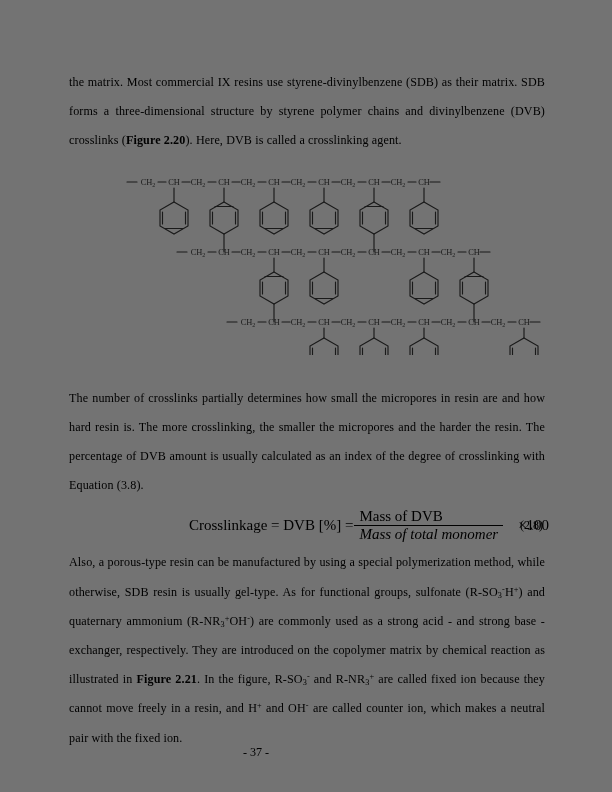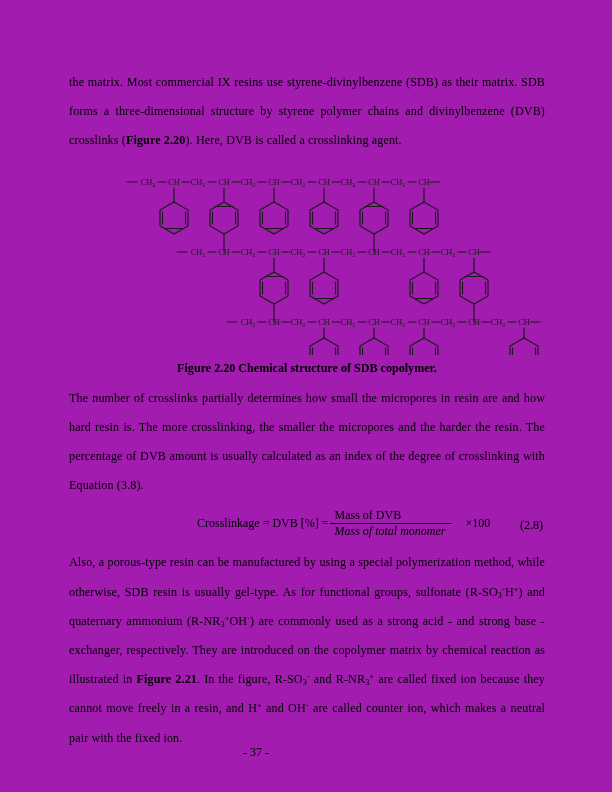--- a/index.html
+++ b/index.html
@@ -13,21 +13,21 @@
     position: relative;
     font-family: "Liberation Serif", "DejaVu Serif", serif;
     color: #000000;
     overflow: hidden;
   }
   .page {
     position: absolute;
     left: 0; top: 0;
     width: 612px;
     height: 792px;
-    background: #a21caf;
+    background: #737373;
   }
   .content {
     position: absolute;
     left: 69px;
     top: 68px;
     width: 476px;
   }
   p.body-text {
     font-size: 12.1px;
     line-height: 29.2px;
@@ -56,25 +56,25 @@
 
   
   .equation-block {
     position: relative;
     width: 476px;
     height: 42px;
     margin-top: 6px;
   }
   .eq-inner {
     position: absolute;
-    left: 128px;
+    left: 120px;
     top: 2px;
     display: flex;
     align-items: center;
-    font-size: 12px;
+    font-size: 15px;
   }
   .eq-lhs { white-space: nowrap; }
   .frac {
     display: inline-flex;
     flex-direction: column;
     vertical-align: middle;
     margin: 0 1px;
   }
   .frac .num {
     padding: 0 5px 0px 5px;
@@ -317,21 +317,20 @@
           <text x="279" y="155">CH<tspan font-size="6" dy="2">2</tspan></text>
           <text x="305" y="155">CH</text>
           <text x="329" y="155">CH<tspan font-size="6" dy="2">2</tspan></text>
           <text x="355" y="155">CH</text>
           <text x="379" y="155">CH<tspan font-size="6" dy="2">2</tspan></text>
           <text x="405" y="155">CH</text>
           <text x="429" y="155">CH<tspan font-size="6" dy="2">2</tspan></text>
           <text x="455" y="155">CH</text>
         </g>
       </svg>
-      <div class="figure-caption">Figure 2.20 Chemical structure of SDB copolymer.</div>
     </div>
 
     <div class="para-gap"></div>
 
     <p class="body-text">The number of crosslinks partially determines how small the micropores in resin are and how hard resin is. The more crosslinking, the smaller the micropores and the harder the resin. The percentage of DVB amount is usually calculated as an index of the degree of crosslinking with Equation (3.8).</p>
 
     <div class="equation-block">
       <div class="eq-inner">
         <span class="eq-lhs">Crosslinkage = DVB [%] =</span>
         <span class="frac">

